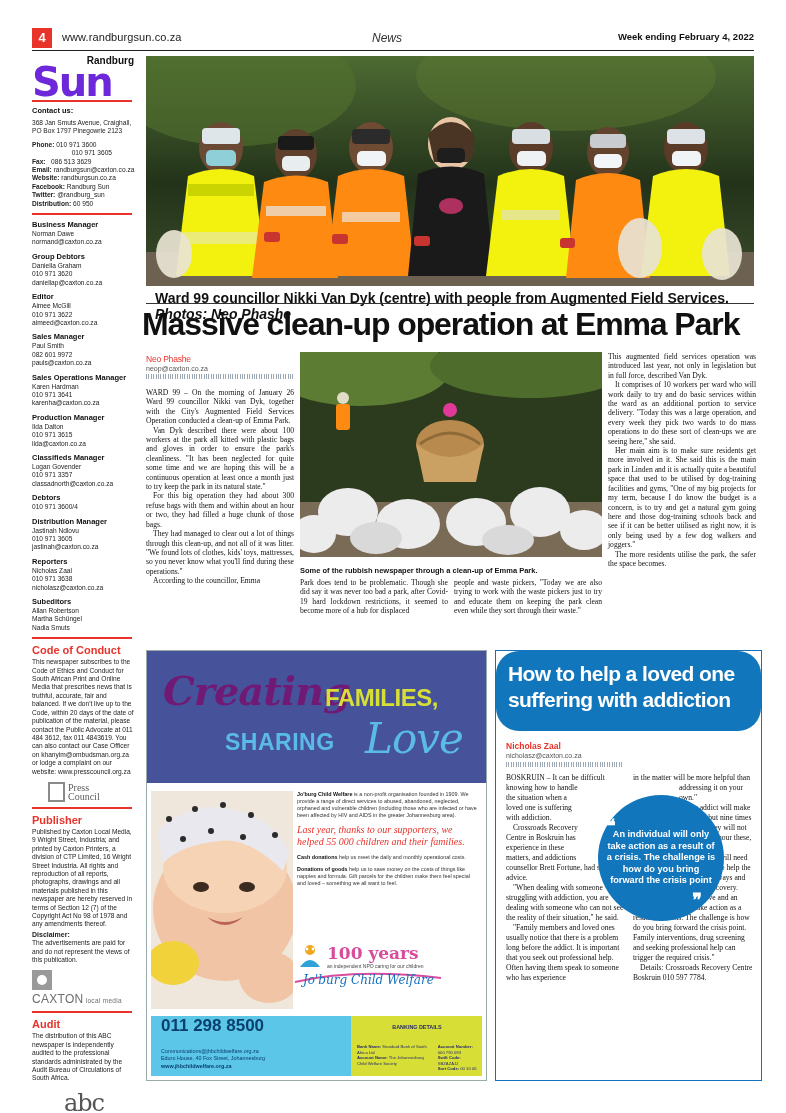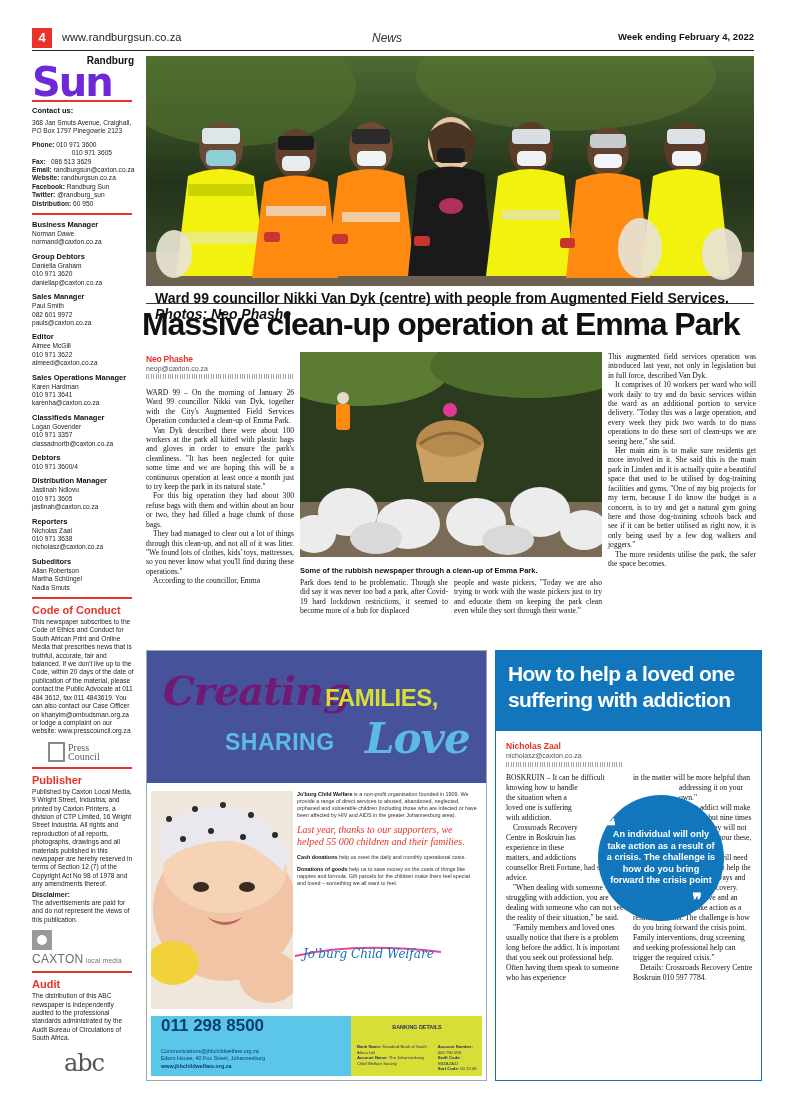--- a/index.html
+++ b/index.html
@@ -42,21 +42,21 @@
   .capt{position:absolute;left:155px;top:290px;width:608px;font-size:14px;font-weight:bold;color:#111;}
   .capt i{font-weight:bold;font-style:italic;}
   .capt-rule{position:absolute;left:146px;top:303px;width:608px;height:1px;background:#333;}
 
   
   .headline{position:absolute;left:142px;top:306px;width:618px;font-size:32px;font-weight:bold;
             letter-spacing:-1.1px;line-height:36px;color:#111;font-family:"Liberation Sans",sans-serif;}
 
   
   .byline{position:absolute;left:146px;top:354px;width:148px;}
-  .by-name{color:#e8332a;font-weight:bold;font-size:8.5px;letter-spacing:-.2px;}
+  .by-name{color:#e8332a;font-weight:normal;font-size:8.5px;letter-spacing:-.2px;}
   .by-mail{color:#555;font-size:7px;margin-top:1px;}
   .by-dots{margin-top:2px;height:5px;background:repeating-linear-gradient(90deg,#9aa6b2 0 1px,transparent 1px 2.4px);}
 
   
   .col{position:absolute;font-family:"Liberation Serif",serif;font-size:7.6px;line-height:9.4px;color:#111;text-align:justify;}
   .col p{margin:0;text-indent:7px;}
   .col p.first{text-indent:0;}
   .c1{left:146px;top:388px;width:148px;}
   .c2a{left:300px;top:578px;width:148px;}
   .c3a{left:454px;top:578px;width:148px;}
@@ -66,21 +66,21 @@
   .photo2{position:absolute;left:300px;top:352px;width:302px;height:205px;overflow:hidden;background:#1e2a14;}
   .capt2{position:absolute;left:300px;top:566px;width:302px;font-size:7.5px;font-weight:bold;color:#111;}
 
   
   .advert{position:absolute;left:146px;top:650px;width:339px;height:429px;border:1px solid #9aa;background:#fff;overflow:hidden;}
   .ad-blue{position:absolute;left:0;top:0;width:100%;height:132px;background:#46539b;}
   .ad-creating{position:absolute;left:16px;top:16px;font-family:"DejaVu Serif",serif;font-style:italic;font-weight:bold;
                font-size:40px;color:#701a75;letter-spacing:-1px;}
   .ad-families{position:absolute;left:178px;top:33px;font-size:24px;font-weight:bold;color:#d7df36;letter-spacing:-.5px;}
   .ad-sharing{position:absolute;left:78px;top:78px;font-size:23px;font-weight:bold;color:#5bbbe8;letter-spacing:.5px;}
-  .ad-love{position:absolute;left:218px;top:63px;font-family:"DejaVu Serif",serif;font-style:italic;font-weight:bold;
+  .ad-love{position:absolute;left:218px;top:63px;font-family:"DejaVu Serif",serif;font-style:italic;font-weight:normal;
            font-size:42px;color:#5bbbe8;letter-spacing:-1px;}
   .ad-body{position:absolute;left:150px;top:140px;width:180px;}
   .ad-p{font-size:5.4px;line-height:7px;color:#333;margin:0 0 5px 0;}
   .ad-p b{color:#111;}
   .ad-red{font-family:"Liberation Serif",serif;font-style:italic;font-size:10px;line-height:12px;color:#e8332a;margin:0 0 6px 0;}
   .ad-baby{position:absolute;left:4px;top:140px;width:142px;height:218px;overflow:hidden;background:#d8cfc4;}
   .ad-logo{position:absolute;left:150px;top:292px;width:180px;height:66px;}
   .jcw-100{font-size:17px;font-weight:bold;color:#d94b9c;font-family:"DejaVu Serif",serif;}
   .jcw-sub{font-size:5px;color:#444;line-height:6px;}
   .jcw-name{font-family:"DejaVu Serif",serif;font-size:12px;color:#1570bd;font-style:italic;}
@@ -88,21 +88,21 @@
   .ad-lime{position:absolute;left:204px;bottom:4px;width:131px;height:60px;background:#d7df36;}
   .ad-phone{position:absolute;left:14px;bottom:44px;font-size:17px;font-weight:bold;color:#0a3f6e;}
   .ad-contact{position:absolute;left:14px;bottom:10px;font-size:5.4px;line-height:7.4px;color:#0a3f6e;}
   .ad-contact .www{font-weight:bold;}
   .ad-bank-t{position:absolute;left:214px;bottom:50px;width:112px;text-align:center;font-size:5.4px;font-weight:bold;color:#2a2a6a;}
   .ad-bank{position:absolute;left:210px;bottom:8px;width:122px;display:flex;gap:6px;font-size:4.2px;line-height:5.6px;color:#2a2a6a;}
   .ad-bank b{font-weight:bold;}
 
   
   .addict{position:absolute;left:495px;top:650px;width:265px;height:429px;border:1px solid #1570bd;background:#fff;overflow:hidden;}
-  .ad-head{position:absolute;left:0;top:0;width:100%;height:80px;background:#1176bc;}
+  .ad-head{position:absolute;left:0;top:0;width:100%;height:80px;background:#1176bc;border-radius:23px;}
   .ad-head h2{margin:0;padding:10px 12px 0 12px;color:#fff;font-size:21px;line-height:26px;font-weight:bold;letter-spacing:-.6px;}
   .ab-name{position:absolute;left:10px;top:90px;color:#e8332a;font-weight:bold;font-size:8.5px;}
   .ab-mail{position:absolute;left:10px;top:101px;color:#555;font-size:7px;}
   .ab-dots{position:absolute;left:10px;top:111px;width:118px;height:5px;
            background:repeating-linear-gradient(90deg,#9aa6b2 0 1px,transparent 1px 2.4px);}
   .acol{position:absolute;font-family:"Liberation Serif",serif;font-size:7.6px;line-height:10px;color:#111;}
   .acol p{margin:0;text-indent:7px;}
   .acol p.first{text-indent:0;}
   .al{left:10px;top:122px;width:120px;}
   .ar{left:137px;top:122px;width:120px;}
@@ -174,36 +174,42 @@
           <p>Norman Dawe</p>
           <p>normand@caxton.co.za</p>
         </div>
         <div class="blk">
           <h4>Group Debtors</h4>
           <p>Daniella Graham</p>
           <p>010 971 3620</p>
           <p>daniellap@caxton.co.za</p>
         </div>
         <div class="blk">
+          <h4>Editor</h4>
+          <p>Aimee McGill</p>
+          <p>010 971 3622</p>
+          <p>aimeed@caxton.co.za</p>
+        </div>
+        <div class="blk">
           <h4>Sales Manager</h4>
           <p>Paul Smith</p>
           <p>082 601 9972</p>
           <p>pauls@caxton.co.za</p>
         </div>
         <div class="blk">
-          <h4>Editor</h4>
-          <p>Aimee McGill</p>
-          <p>010 971 3622</p>
-          <p>aimeed@caxton.co.za</p>
-        </div>
-        <div class="blk">
           <h4>Sales Operations Manager</h4>
           <p>Karen Hardman</p>
           <p>010 971 3641</p>
           <p>karenha@caxton.co.za</p>
+        </div>
+        <div class="blk">
+          <h4>Production Manager</h4>
+          <p>Ilda Dalton</p>
+          <p>010 971 3615</p>
+          <p>ilda@caxton.co.za</p>
         </div>
         <div class="blk">
           <h4>Classifieds Manager</h4>
           <p>Logan Govender</p>
           <p>010 971 3357</p>
           <p>classadnorth@caxton.co.za</p>
         </div>
         <div class="blk">
           <h4>Debtors</h4>
           <p>010 971 3600/4</p>
@@ -434,20 +440,32 @@
       <p class="ad-red">Last year, thanks to our supporters, we helped 55 000 children and their families.</p>
       <p class="ad-p">
         <b>Cash donations</b><span> help us meet the daily and monthly operational costs.</span>
       </p>
       <p class="ad-p">
         <b>Donations of goods</b><span> help us to save money on the costs of things like nappies and formula. Gift parcels for the children make them feel special and loved – something we all want to feel.</span>
       </p>
     </div>
 
     <div class="ad-logo">
+      <div style="display:flex;align-items:center;gap:4px">
+        <svg width="26" height="26" viewBox="0 0 26 26">
+          <circle cx="13" cy="7" r="5" fill="#f0a81e"></circle>
+          <circle cx="10" cy="6" r="1.4" fill="#fff"></circle>
+            <circle cx="16" cy="6" r="1.4" fill="#fff"></circle>
+          <path d="M3 24 q10 -14 20 0z" fill="#2fa3d8"></path>
+        </svg>
+        <div>
+          <div class="jcw-100">100 years</div>
+          <div class="jcw-sub">an independent NPO caring for our children</div>
+        </div>
+      </div>
       <div style="position:relative;margin-top:2px">
         <svg width="150" height="14" viewBox="0 0 150 14" style="position:absolute;left:-4px;top:0">
           <path d="M2 11 q60 -14 146 -4" fill="none" stroke="#d94b9c" stroke-width="2"></path>
         </svg>
         <div class="jcw-name" style="position:relative;left:6px;top:2px">Jo'burg Child Welfare</div>
       </div>
     </div>
 
     <div class="ad-cyan"></div>
     <div class="ad-lime"></div>

